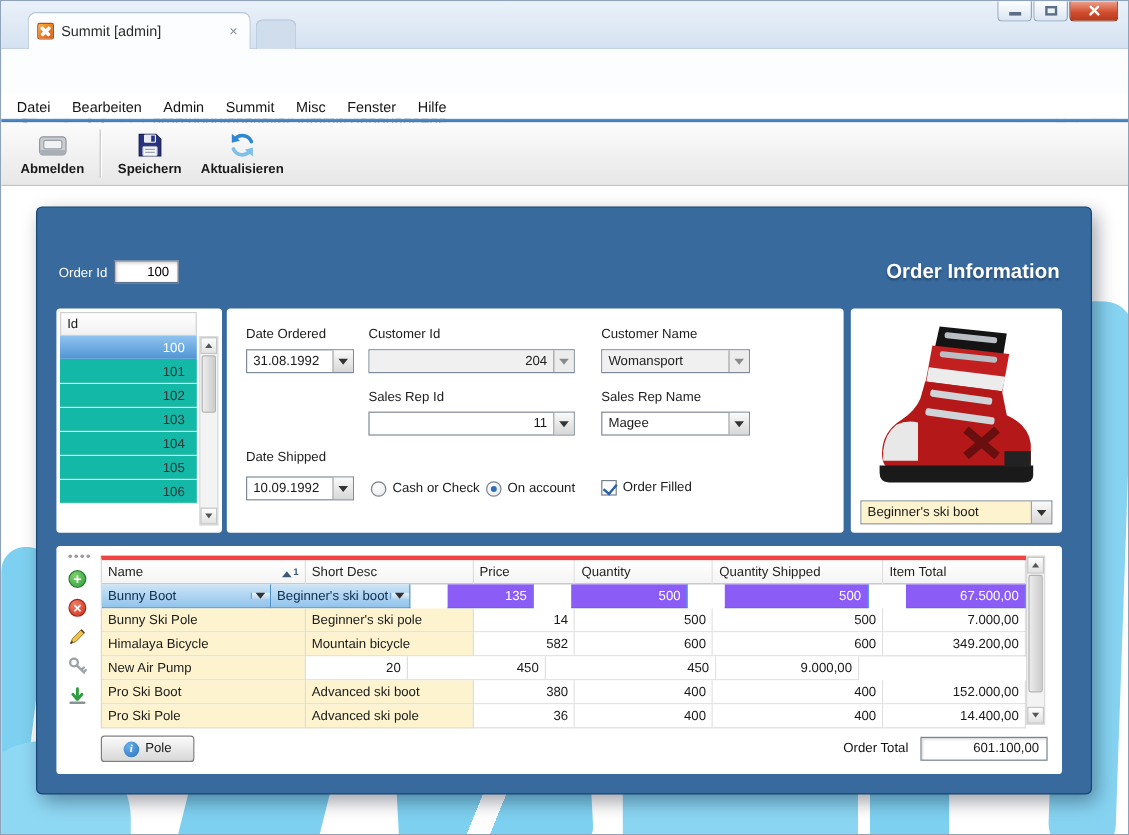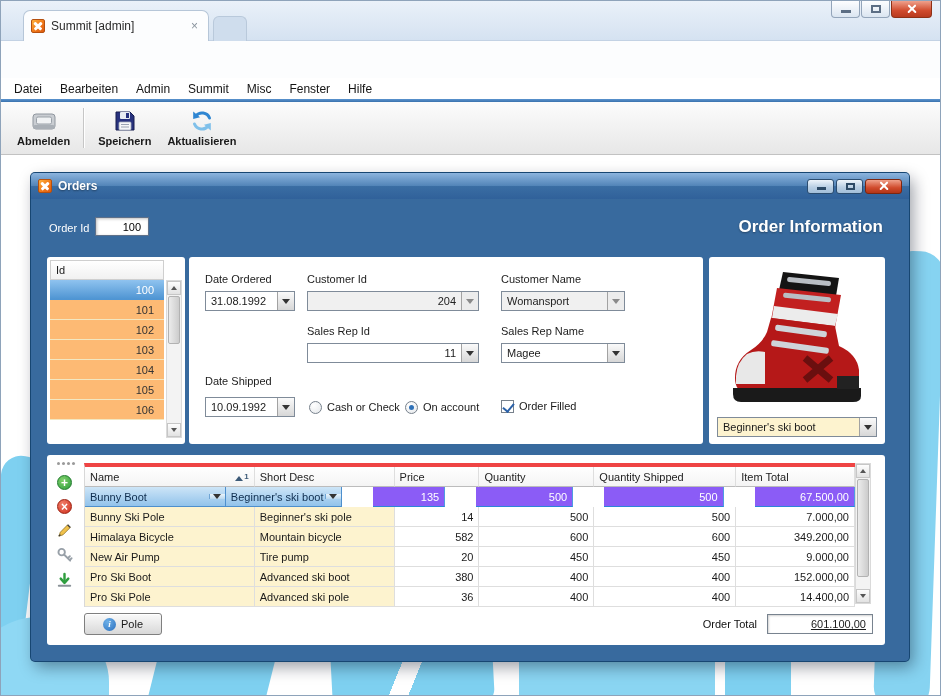--- a/index.html
+++ b/index.html
@@ -95,21 +95,21 @@
   .panel { position:absolute; background:#fff; border-radius:3px; }
   .id-panel   { left:16px;  top:58px;  width:138px; height:187px; padding:3px; }
   .form-panel { left:158px; top:58px;  width:514px; height:187px; }
   .prod-panel { left:678px; top:58px;  width:176px; height:187px; }
   .items-panel{ left:16px;  top:256px; width:838px; height:190px; }
 
   
   .idp-head { width:114px; height:20px; border:1px solid #cfcfcf; background:linear-gradient(#fff,#f1f1f1);
               display:flex; align-items:center; padding:0 5px; }
   .idp-row { width:114px; height:20px; display:flex; align-items:center; justify-content:flex-end;
-             padding:0 10px 0 5px; background:#fdba74; color:#333; border-bottom:1px solid #f3e7c0; }
+             padding:0 10px 0 5px; background:#14b8a6; color:#333; border-bottom:1px solid #f3e7c0; }
   .idp-row.sel { background:linear-gradient(#8fc3ef,#4f95d3); color:#fff; border-bottom-color:#4f95d3; }
 
   .vscroll { position:absolute; width:16px; background:#f3f3f3; border:1px solid #dadada; }
   .vs-btn { position:absolute; left:0; width:14px; height:14px; background:linear-gradient(#fdfdfd,#e2e2e2);
             border:1px solid #c6c6c6; display:flex; align-items:center; justify-content:center; }
   .vs-up { top:0; } .vs-down { bottom:0; }
   .vs-thumb { position:absolute; left:1px; width:12px; background:linear-gradient(90deg,#ececec,#cccccc);
               border:1px solid #b2b2b2; border-radius:2px; }
   .tri-s-up   { width:0; height:0; border-left:3.5px solid transparent; border-right:3.5px solid transparent; border-bottom:4.5px solid #555; }
   .tri-s-down { width:0; height:0; border-left:3.5px solid transparent; border-right:3.5px solid transparent; border-top:4.5px solid #555; }
@@ -164,21 +164,21 @@
 
   .stock-btn { position:absolute; left:37px; top:158px; width:78px; height:22px; border:1px solid #7f7f7f; border-radius:3px;
                background:linear-gradient(#fafafa,#d8d8d8); display:flex; align-items:center; justify-content:center; gap:5px;
                box-shadow:inset 0 1px 0 rgba(255,255,255,.9); }
   .info-dot { width:13px; height:13px; border-radius:50%; background:radial-gradient(circle at 35% 30%,#6db0e8,#2a6fbe);
               color:#fff; font-size:9px; font-weight:bold; display:flex; align-items:center; justify-content:center;
               font-family:"Liberation Serif",serif; font-style:italic; }
   .ot-label { position:absolute; right:128px; top:163px; font-size:11px; color:#111; }
   .ot-field { position:absolute; left:720px; top:159px; width:106px; height:20px; background:#fff;
               border:1px solid #78838f; box-shadow:inset 1px 1px 2px rgba(0,0,0,.18);
-              display:flex; align-items:center; justify-content:flex-end; padding:0 6px;text-decoration:underline; }
+              display:flex; align-items:center; justify-content:flex-end; padding:0 6px; }
 </style>
 </head>
 <body>
 
 <div class="screen">
 
   <div class="titlebar">
     <div class="tab">
       <div class="summit-logo"></div>
       <span class="tab-title">Summit [admin]</span>
@@ -279,34 +279,20 @@
   <div class="content">
     <div class="bgart a1"></div>
     <div class="bgart a2"></div>
     <div class="bgart a3"></div>
     <div class="bgart a4"></div>
     <div class="bgart a5"></div>
     <div class="bgart a6"></div>
     <div class="bgart a7"></div>
 
     <div class="orders-window">
-      <div class="ow-titlebar">
-        <div class="summit-logo"></div>
-        <span class="ow-title">Orders</span>
-        <div class="owbtn">
-            <i class="ow-g-min"></i>
-          </div>
-        <div class="owbtn">
-            <i class="ow-g-max"></i>
-          </div>
-        <div class="owbtn close">
-            <i class="g-x1"></i>
-            <i class="g-x2"></i>
-          </div>
-      </div>
 
       <div class="ow-body">
         <span class="oid-label">Order Id</span>
         <input class="oid-field" value="100" style="">
         <span class="ow-heading">Order Information</span>
 
         <div class="panel id-panel">
           <div class="idp-head">
             <span>Id</span>
           </div>
@@ -493,21 +479,20 @@
             <div class="trow">
               <div class="tcell c0 txt">Himalaya Bicycle</div>
               <div class="tcell c1 txt">Mountain bicycle</div>
               <div class="tcell c2 num">582</div>
               <div class="tcell c3 num">600</div>
               <div class="tcell c4 num">600</div>
               <div class="tcell c5 num">349.200,00</div>
             </div>
             <div class="trow">
               <div class="tcell c0 txt">New Air Pump</div>
-              <div class="tcell c1 txt">Tire pump</div>
               <div class="tcell c2 num">20</div>
               <div class="tcell c3 num">450</div>
               <div class="tcell c4 num">450</div>
               <div class="tcell c5 num">9.000,00</div>
             </div>
             <div class="trow">
               <div class="tcell c0 txt">Pro Ski Boot</div>
               <div class="tcell c1 txt">Advanced ski boot</div>
               <div class="tcell c2 num">380</div>
               <div class="tcell c3 num">400</div>

